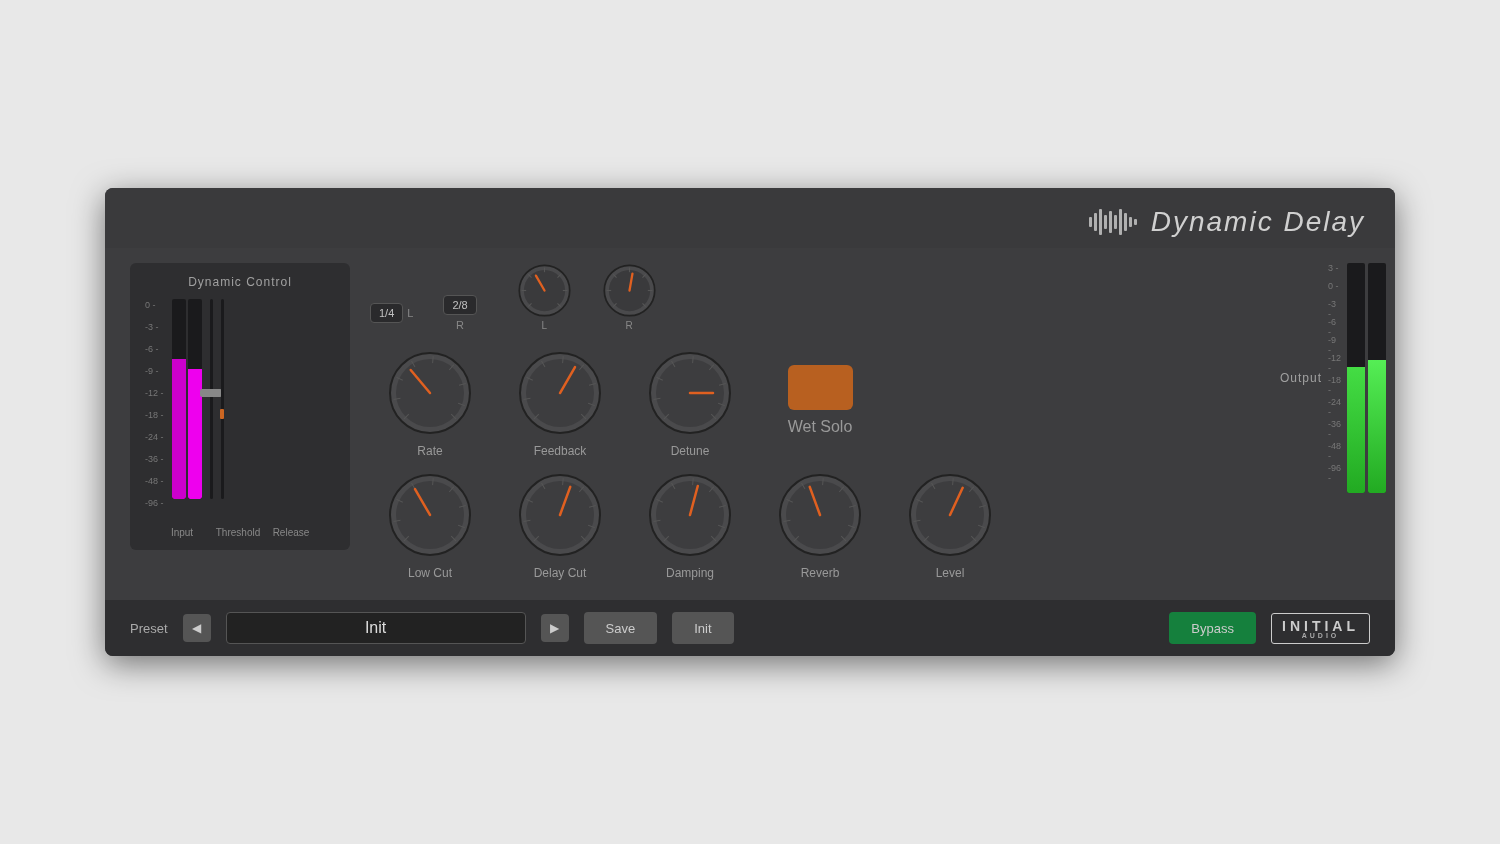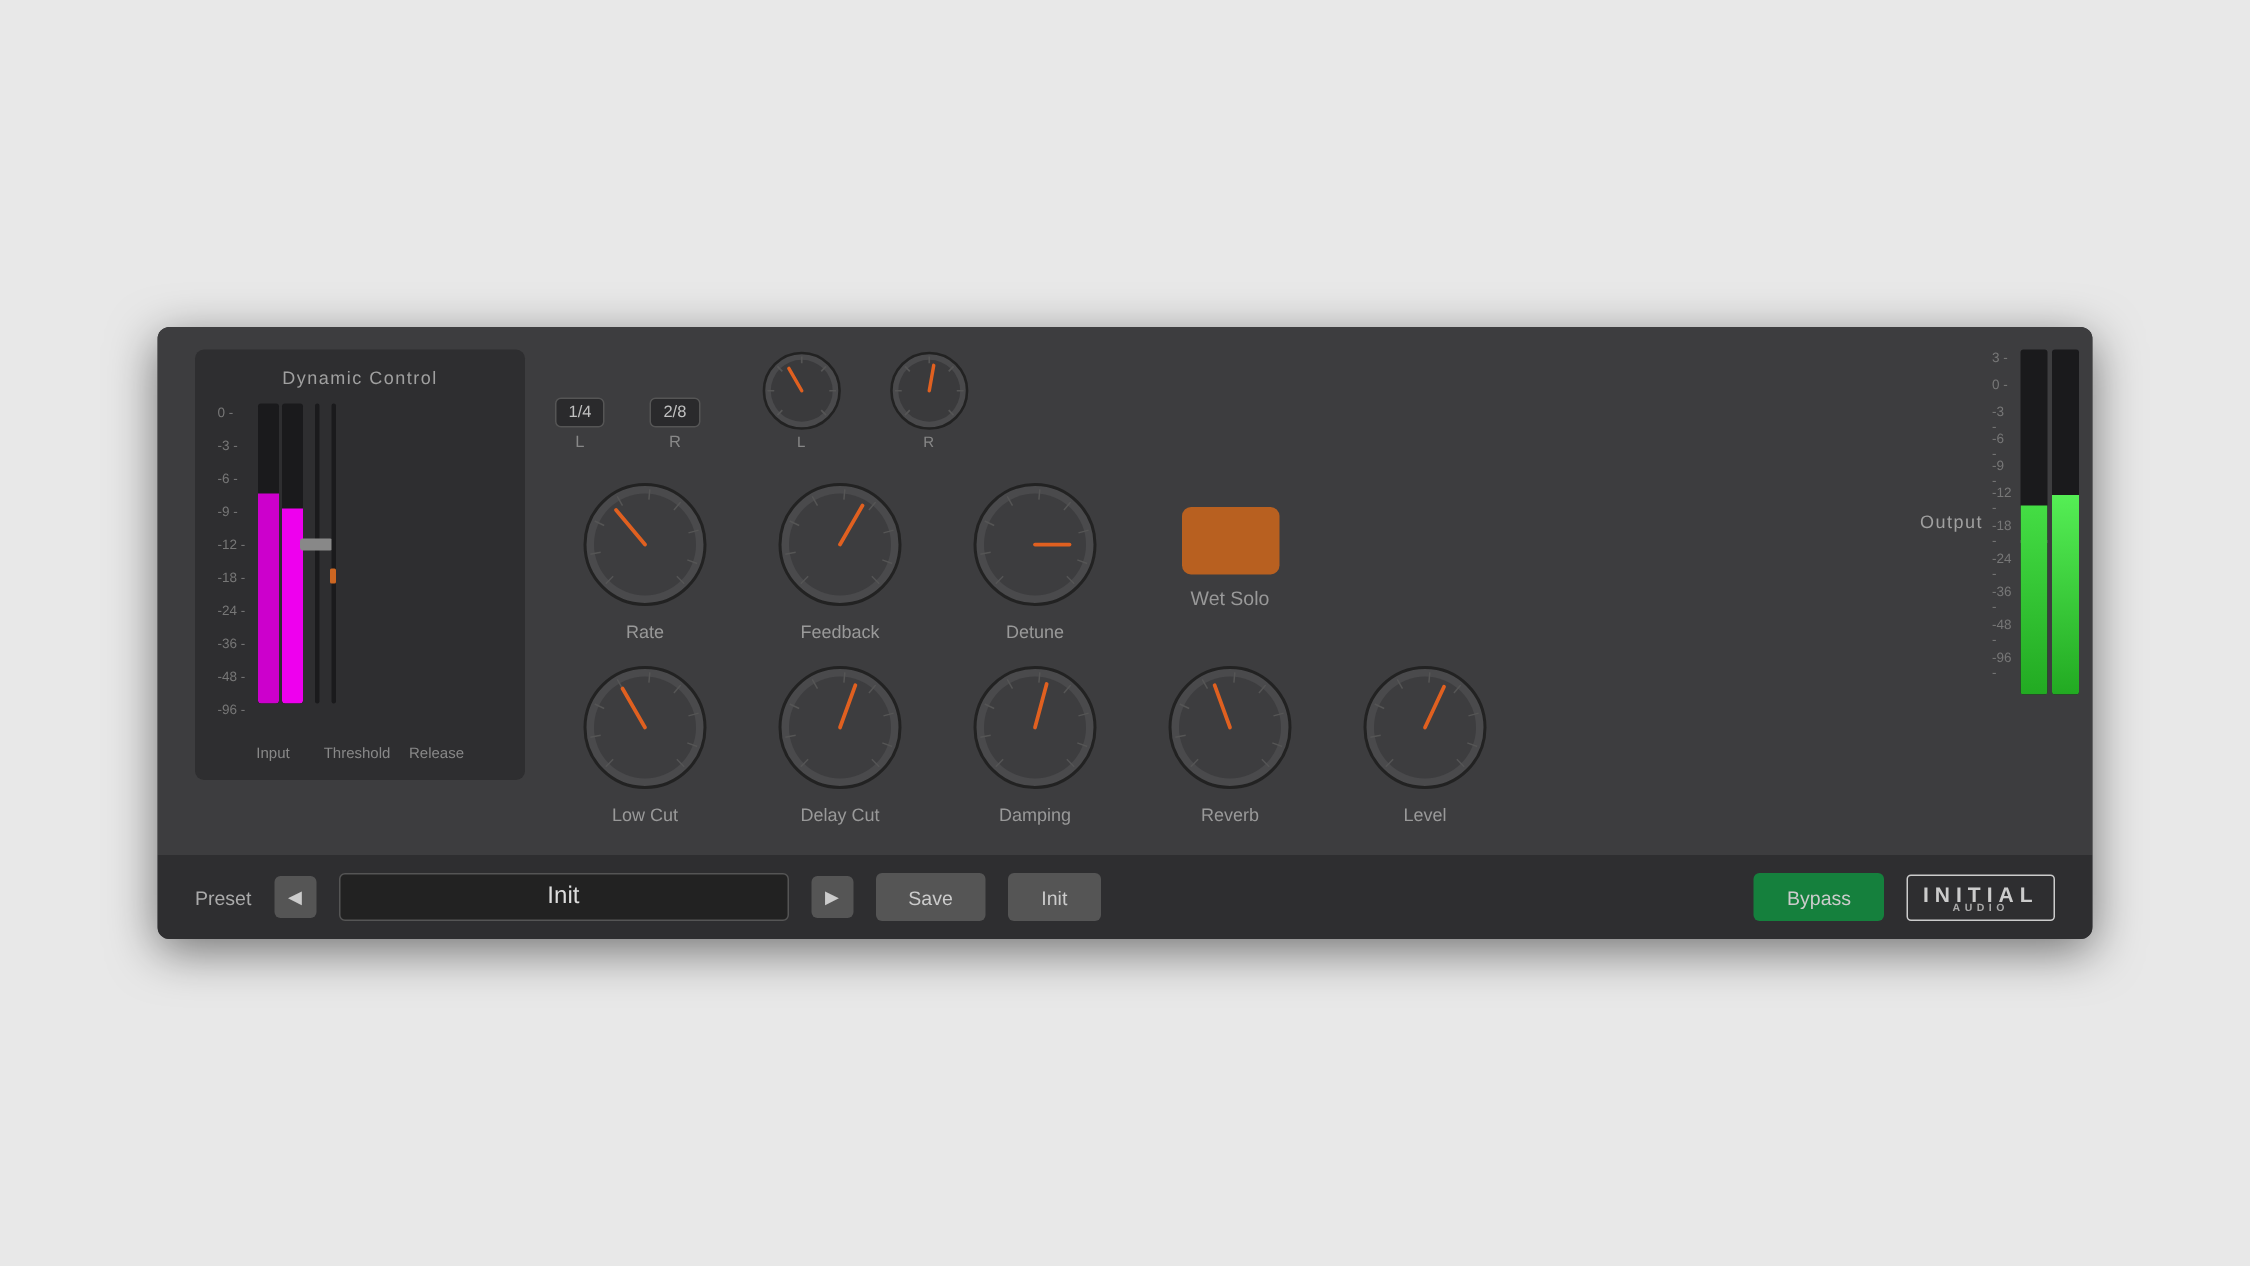--- a/index.html
+++ b/index.html
@@ -129,21 +129,21 @@
     .wet-solo-btn {
       width: 65px;
       height: 45px;
       background: #b86020;
       border-radius: 6px;
       border: none;
       cursor: pointer;
     }
 
     .wet-solo-label {
-      font-size: 13px;
+      font-size: 16px;
       color: #999;
     }
 
     
     .output-section {
       width: 90px;
       display: flex;
       flex-direction: row;
       align-items: center;
       gap: 6px;
@@ -239,20 +239,39 @@
       letter-spacing: 3px;
       color: #aaa;
       margin-top: -2px;
     }
   </style>
 </head>
 <body>
 
 <div class="plugin-container">
 
+  <div class="plugin-header">
+    <div class="plugin-title">
+      <div class="waveform-icon">
+        <svg width="50" height="30" viewBox="0 0 50 30">
+          <rect x="0" y="10" width="3" height="10" fill="#b0b0b0" rx="1"></rect>
+          <rect x="5" y="6" width="3" height="18" fill="#b0b0b0" rx="1"></rect>
+          <rect x="10" y="2" width="3" height="26" fill="#b0b0b0" rx="1"></rect>
+          <rect x="15" y="8" width="3" height="14" fill="#b0b0b0" rx="1"></rect>
+          <rect x="20" y="4" width="3" height="22" fill="#b0b0b0" rx="1"></rect>
+          <rect x="25" y="8" width="3" height="14" fill="#b0b0b0" rx="1"></rect>
+          <rect x="30" y="2" width="3" height="26" fill="#b0b0b0" rx="1"></rect>
+          <rect x="35" y="6" width="3" height="18" fill="#b0b0b0" rx="1"></rect>
+          <rect x="40" y="10" width="3" height="10" fill="#b0b0b0" rx="1"></rect>
+          <rect x="45" y="12" width="3" height="6" fill="#b0b0b0" rx="1"></rect>
+        </svg>
+      </div>
+      <span>Dynamic Delay</span>
+    </div>
+  </div>
 
   <div class="plugin-main">
 
     <div class="dynamic-control">
       <div class="section-title">Dynamic Control</div>
       <div style="display:flex; gap:8px; align-items:stretch;">
 
         <div class="meter-labels">
           <div class="meter-label" style="font-size:9px;color:#777;height:22px;">0 -</div>
           <div class="meter-label" style="font-size:9px;color:#777;height:22px;">-3 -</div>
@@ -293,21 +312,21 @@
         <div style="width:50px; font-size:10px; color:#888; text-align:center; margin-left:8px;">Threshold</div>
         <div style="width:40px; font-size:10px; color:#888; text-align:center;">Release</div>
       </div>
     </div>
 
     <div class="controls-area">
 
       <div style="display:flex; align-items:flex-end; gap:40px; padding-bottom:5px;">
 
         <div style="display:flex; gap:30px;">
-          <div style="display:flex; flex-direction:column; align-items:center; gap:4px;justify-content:space-between;">
+          <div style="display:flex; flex-direction:row; align-items:center; gap:4px;justify-content:space-between;">
             <div class="time-badge">1/4</div>
             <span style="font-size:11px;color:#888;">L</span>
           </div>
           <div style="display:flex; flex-direction:column; align-items:center; gap:4px;">
             <div class="time-badge">2/8</div>
             <span style="font-size:11px;color:#888;">R</span>
           </div>
         </div>
 
         <div style="display:flex; gap:30px;">

